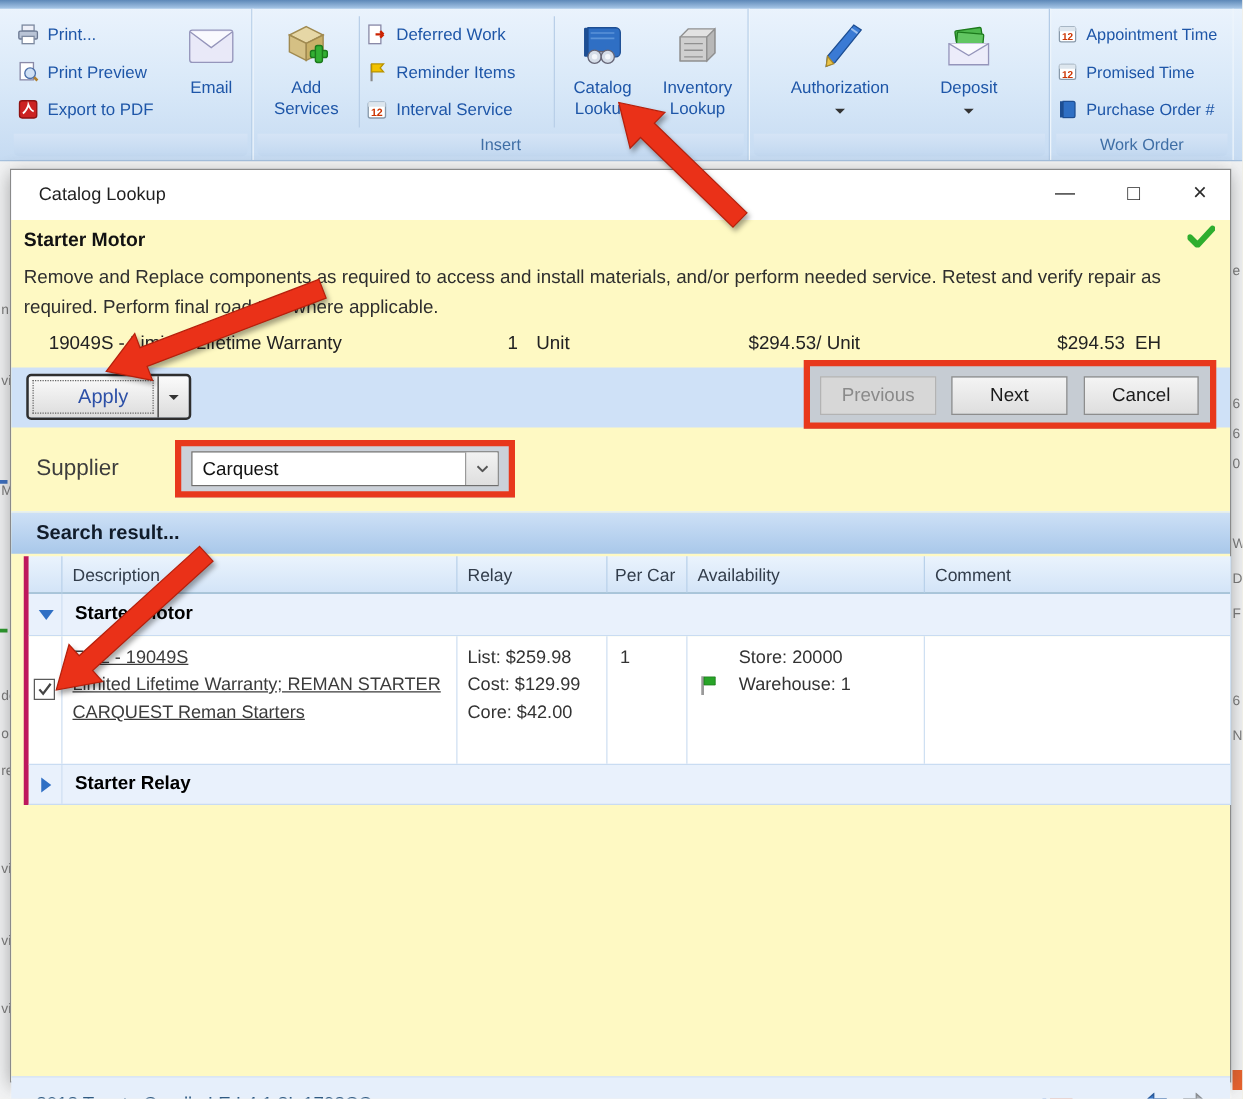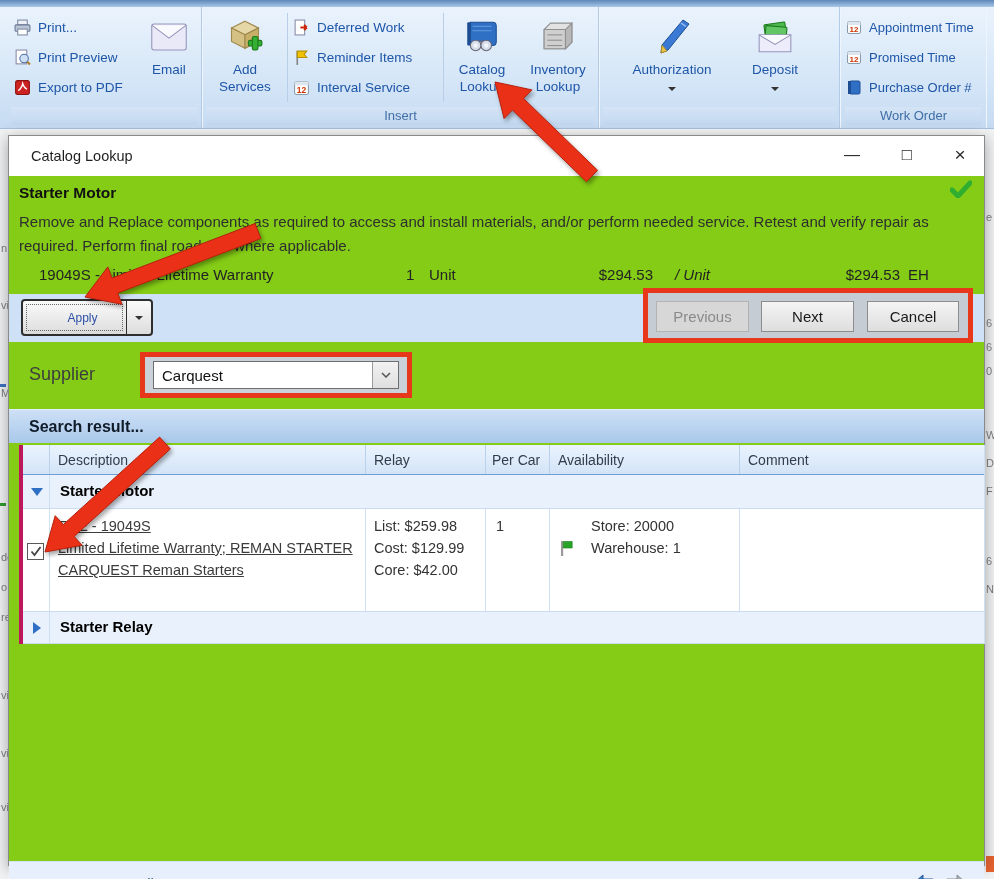--- a/index.html
+++ b/index.html
@@ -37,33 +37,33 @@
     border-top:4px solid #333; display:inline-block; margin-top:3px; }
   .vdiv { position:absolute; top:6px; bottom:26px; width:1px; background:#b9cfe8; }
 
   
   .dialog { position:absolute; left:8px; top:135px; width:977px; height:731px; z-index:10;
     background:#e9f1fc; border:1px solid #8a8a8a; box-shadow:0 3px 14px rgba(60,60,60,.45); }
   .titlebar { position:absolute; left:0; top:0; right:0; height:40px; background:#ffffff; }
   .titlebar .title { position:absolute; left:22px; top:0; line-height:40px; font-size:14.5px; color:#1f1f1f; }
   .winctl { position:absolute; top:0; width:46px; height:40px; text-align:center; line-height:38px;
     font-size:16px; color:#2a2a2a; }
-  .dlg-body { position:absolute; left:0; top:40px; right:0; bottom:0; background:#84cc16; }
+  .dlg-body { position:absolute; left:0; top:40px; right:0; bottom:0; background:#fef9c3; }
 
   .svc-name { position:absolute; left:10px; top:8px; font-size:15.5px; font-weight:bold; color:#121212; }
   .svc-check { position:absolute; right:12px; top:4px; }
   .svc-desc { position:absolute; left:10px; top:34px; width:958px; font-size:15px; color:#2e2e2e; line-height:24px; }
 
   .sum { position:absolute; top:90px; height:22px; font-size:15px; color:#232323; white-space:nowrap; }
 
   .apply-band { position:absolute; left:0; right:0; top:118px; height:48px; background:#cfe1f7; }
   .apply-split { position:absolute; left:12px; top:123px; width:132px; height:37px;
     border:2px solid #2e2e2e; border-radius:4px; background:linear-gradient(#fbfbfb,#dcdcdc); display:flex; }
   .apply-main { position:relative; width:104px; height:100%; border-right:1px solid #2e2e2e;
-    display:flex; align-items:center; justify-content:center; font-size:12px; color:#2d50a7;padding-left:16px; }
+    display:flex; align-items:center; justify-content:center; font-size:16px; color:#2d50a7;padding-left:16px; }
   .apply-main .focusrect { position:absolute; inset:3px; border:1px dotted #666; }
   .apply-dd { flex:1; display:flex; align-items:center; justify-content:center; }
 
   .redbox { border:5px solid #e8381c; }
   .btn-redbox { position:absolute; left:634px; top:112px; width:330px; height:55px; background:#c6ccd3; }
   .dlg-btn { position:absolute; top:8px; height:31px; font-size:15px; text-align:center; line-height:29px;
     background:linear-gradient(#f4f4f4,#dedede); border:1px solid #8d8d8d; color:#1a1a1a; }
   .dlg-btn.disabled { background:#d7d7d7; border-color:#b3b3b3; color:#8a8a8a; }
 
   .supplier-label { position:absolute; left:20px; top:188px; font-size:18px; color:#3d3d3d; }
@@ -331,21 +331,21 @@
         <svg width="22" height="18" viewBox="0 0 22 18">
             <path d="M2 10l6 6L20 3" stroke="#2fae2f" stroke-width="5" fill="none" stroke-linecap="round" stroke-linejoin="round"></path>
           </svg>
       </div>
       <div class="svc-desc">Remove and Replace components as required to access and install materials, and/or perform needed service.  Retest and verify repair as required.  Perform final road test where applicable.</div>
 
       <span class="sum" style="left:30px;">19049S - Limited Lifetime Warranty</span>
       <span class="sum" style="left:397px;">1</span>
       <span class="sum" style="left:420px;">Unit</span>
       <span class="sum" style="left:580px;width:64px;text-align:right;">$294.53</span>
-      <span class="sum" style="left:666px;font-style:italic;">/ Unit</span>
+      <span class="sum" style="left:644px;">/ Unit</span>
       <span class="sum" style="left:827px;width:64px;text-align:right;">$294.53</span>
       <span class="sum" style="left:899px;">EH</span>
 
       <div class="apply-band"></div>
       <div class="apply-split">
         <div class="apply-main">
           <div class="focusrect"></div>
           <span>Apply</span>
         </div>
         <div class="apply-dd">

